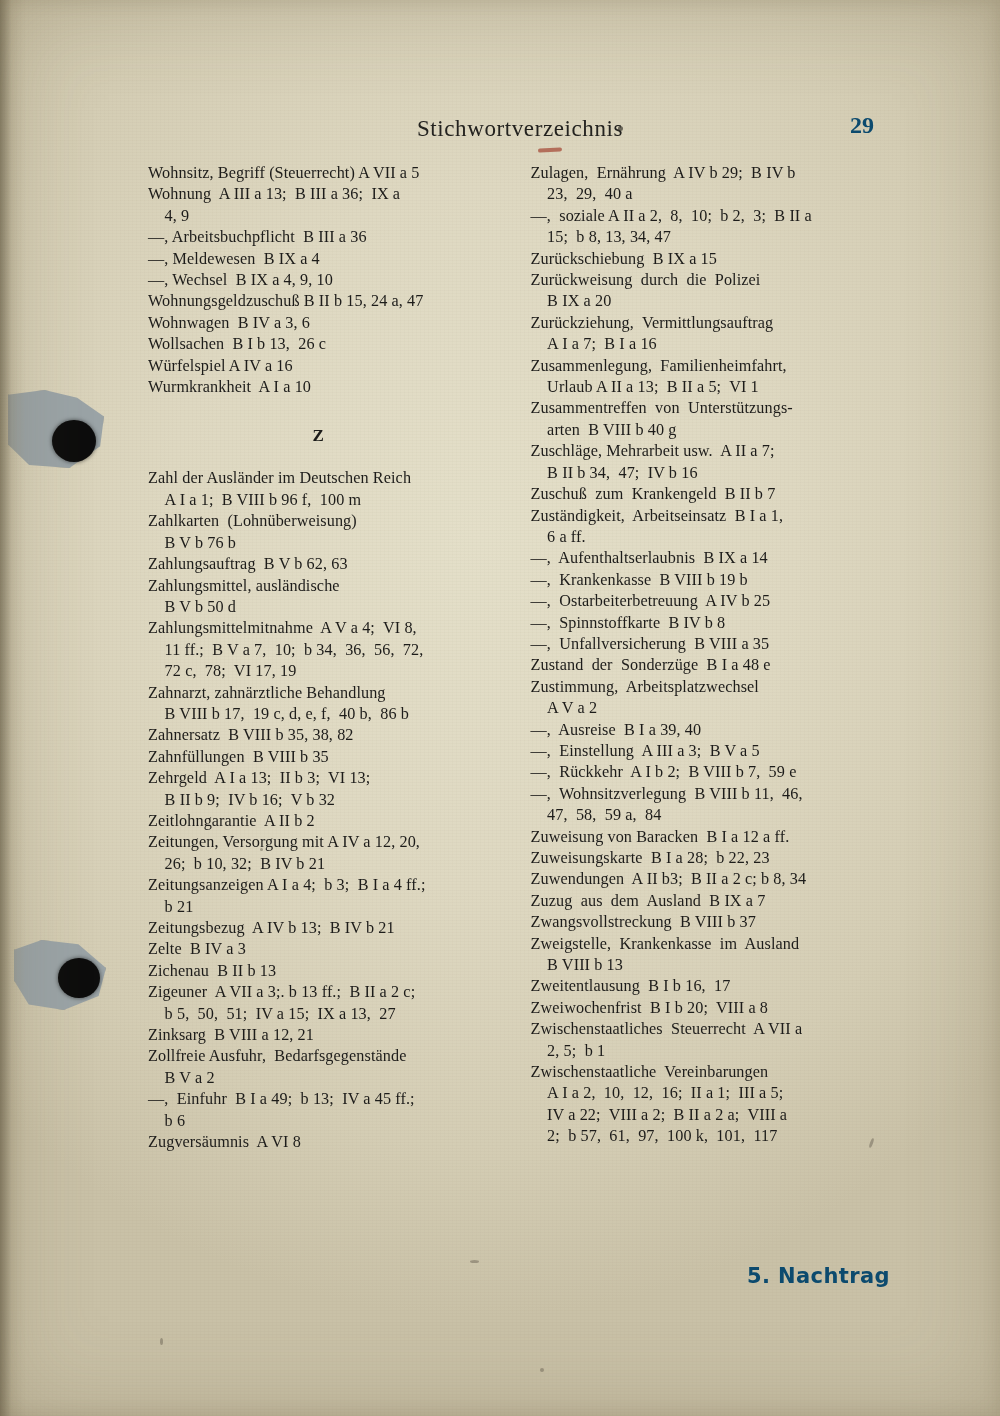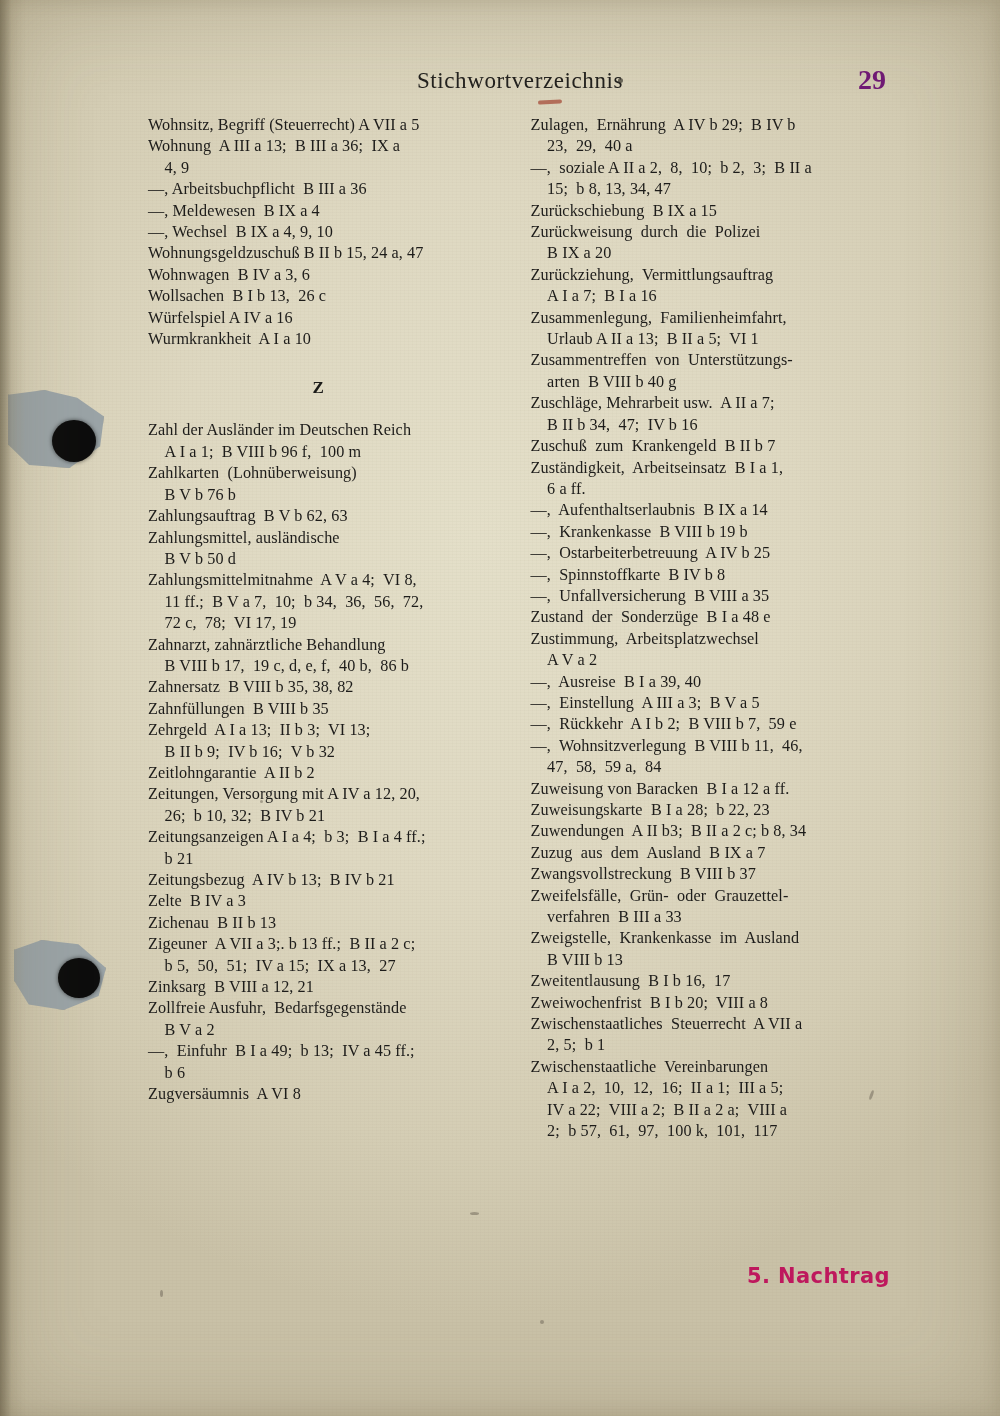--- a/index.html
+++ b/index.html
@@ -65,44 +65,45 @@
     border-radius: 50%;
     box-shadow: 0 0 4px rgba(0,0,0,.6);
   }
   .punch-hole.h1 { left: 52px; top: 420px; width: 44px; height: 42px; }
   .punch-hole.h2 { left: 58px; top: 958px; width: 42px; height: 40px; }
 
   .content {
     position: absolute;
     inset: 0;
     color: #1b1b19;
+    margin-top: 48px;
   }
   
   .header {
     position: absolute;
     top: 68px;
     left: 150px;
     right: 110px;
     display: flex;
     align-items: baseline;
     justify-content: center;
   }
   .header-title {
     font-size: 23px;
     letter-spacing: 0.6px;
     color: #23221f;
     font-family: "Liberation Serif", serif;
   }
   .header-page {
     position: absolute;
-    right: 4px;
+    right: 16px;
     top: -4px;
-    font-size: 28px;
+    font-size: 24px;
     font-weight: bold;
-    color: #701a75;
+    color: #0c4a6e;
   }
   .header-dot {
     position: absolute;
     left: 50%;
     margin-left: 98px;
     top: 10px;
     width: 5px; height: 5px;
     background: #3a382f;
     border-radius: 50%;
     opacity: .7;
@@ -150,21 +151,21 @@
 
   
   .footer-stamp {
     position: absolute;
     right: 110px;
     bottom: 128px;
     font-family: "DejaVu Sans", sans-serif;
     font-weight: bold;
     font-size: 21px;
     letter-spacing: 0.4px;
-    color: #be185d;
+    color: #0c4a6e;
   }
   .speck {
     position: absolute;
     background: #6b6455;
     border-radius: 50%;
     opacity: .5;
   }
 </style>
 </head>
 <body>
@@ -272,22 +273,20 @@
         <p class="entry">—,  Ausreise  B I a 39, 40</p>
         <p class="entry">—,  Einstellung  A III a 3;  B V a 5</p>
         <p class="entry">—,  Rückkehr  A I b 2;  B VIII b 7,  59 e</p>
         <p class="entry">—,  Wohnsitzverlegung  B VIII b 11,  46,
     47,  58,  59 a,  84</p>
         <p class="entry">Zuweisung von Baracken  B I a 12 a ff.</p>
         <p class="entry">Zuweisungskarte  B I a 28;  b 22, 23</p>
         <p class="entry">Zuwendungen  A II b3;  B II a 2 c; b 8, 34</p>
         <p class="entry">Zuzug  aus  dem  Ausland  B IX a 7</p>
         <p class="entry">Zwangsvollstreckung  B VIII b 37</p>
-        <p class="entry">Zweifelsfälle,  Grün-  oder  Grauzettel-
-    verfahren  B III a 33</p>
         <p class="entry">Zweigstelle,  Krankenkasse  im  Ausland
     B VIII b 13</p>
         <p class="entry">Zweitentlausung  B I b 16,  17</p>
         <p class="entry">Zweiwochenfrist  B I b 20;  VIII a 8</p>
         <p class="entry">Zwischenstaatliches  Steuerrecht  A VII a
     2, 5;  b 1</p>
         <p class="entry">Zwischenstaatliche  Vereinbarungen
     A I a 2,  10,  12,  16;  II a 1;  III a 5;
     IV a 22;  VIII a 2;  B II a 2 a;  VIII a
     2;  b 57,  61,  97,  100 k,  101,  117</p>

